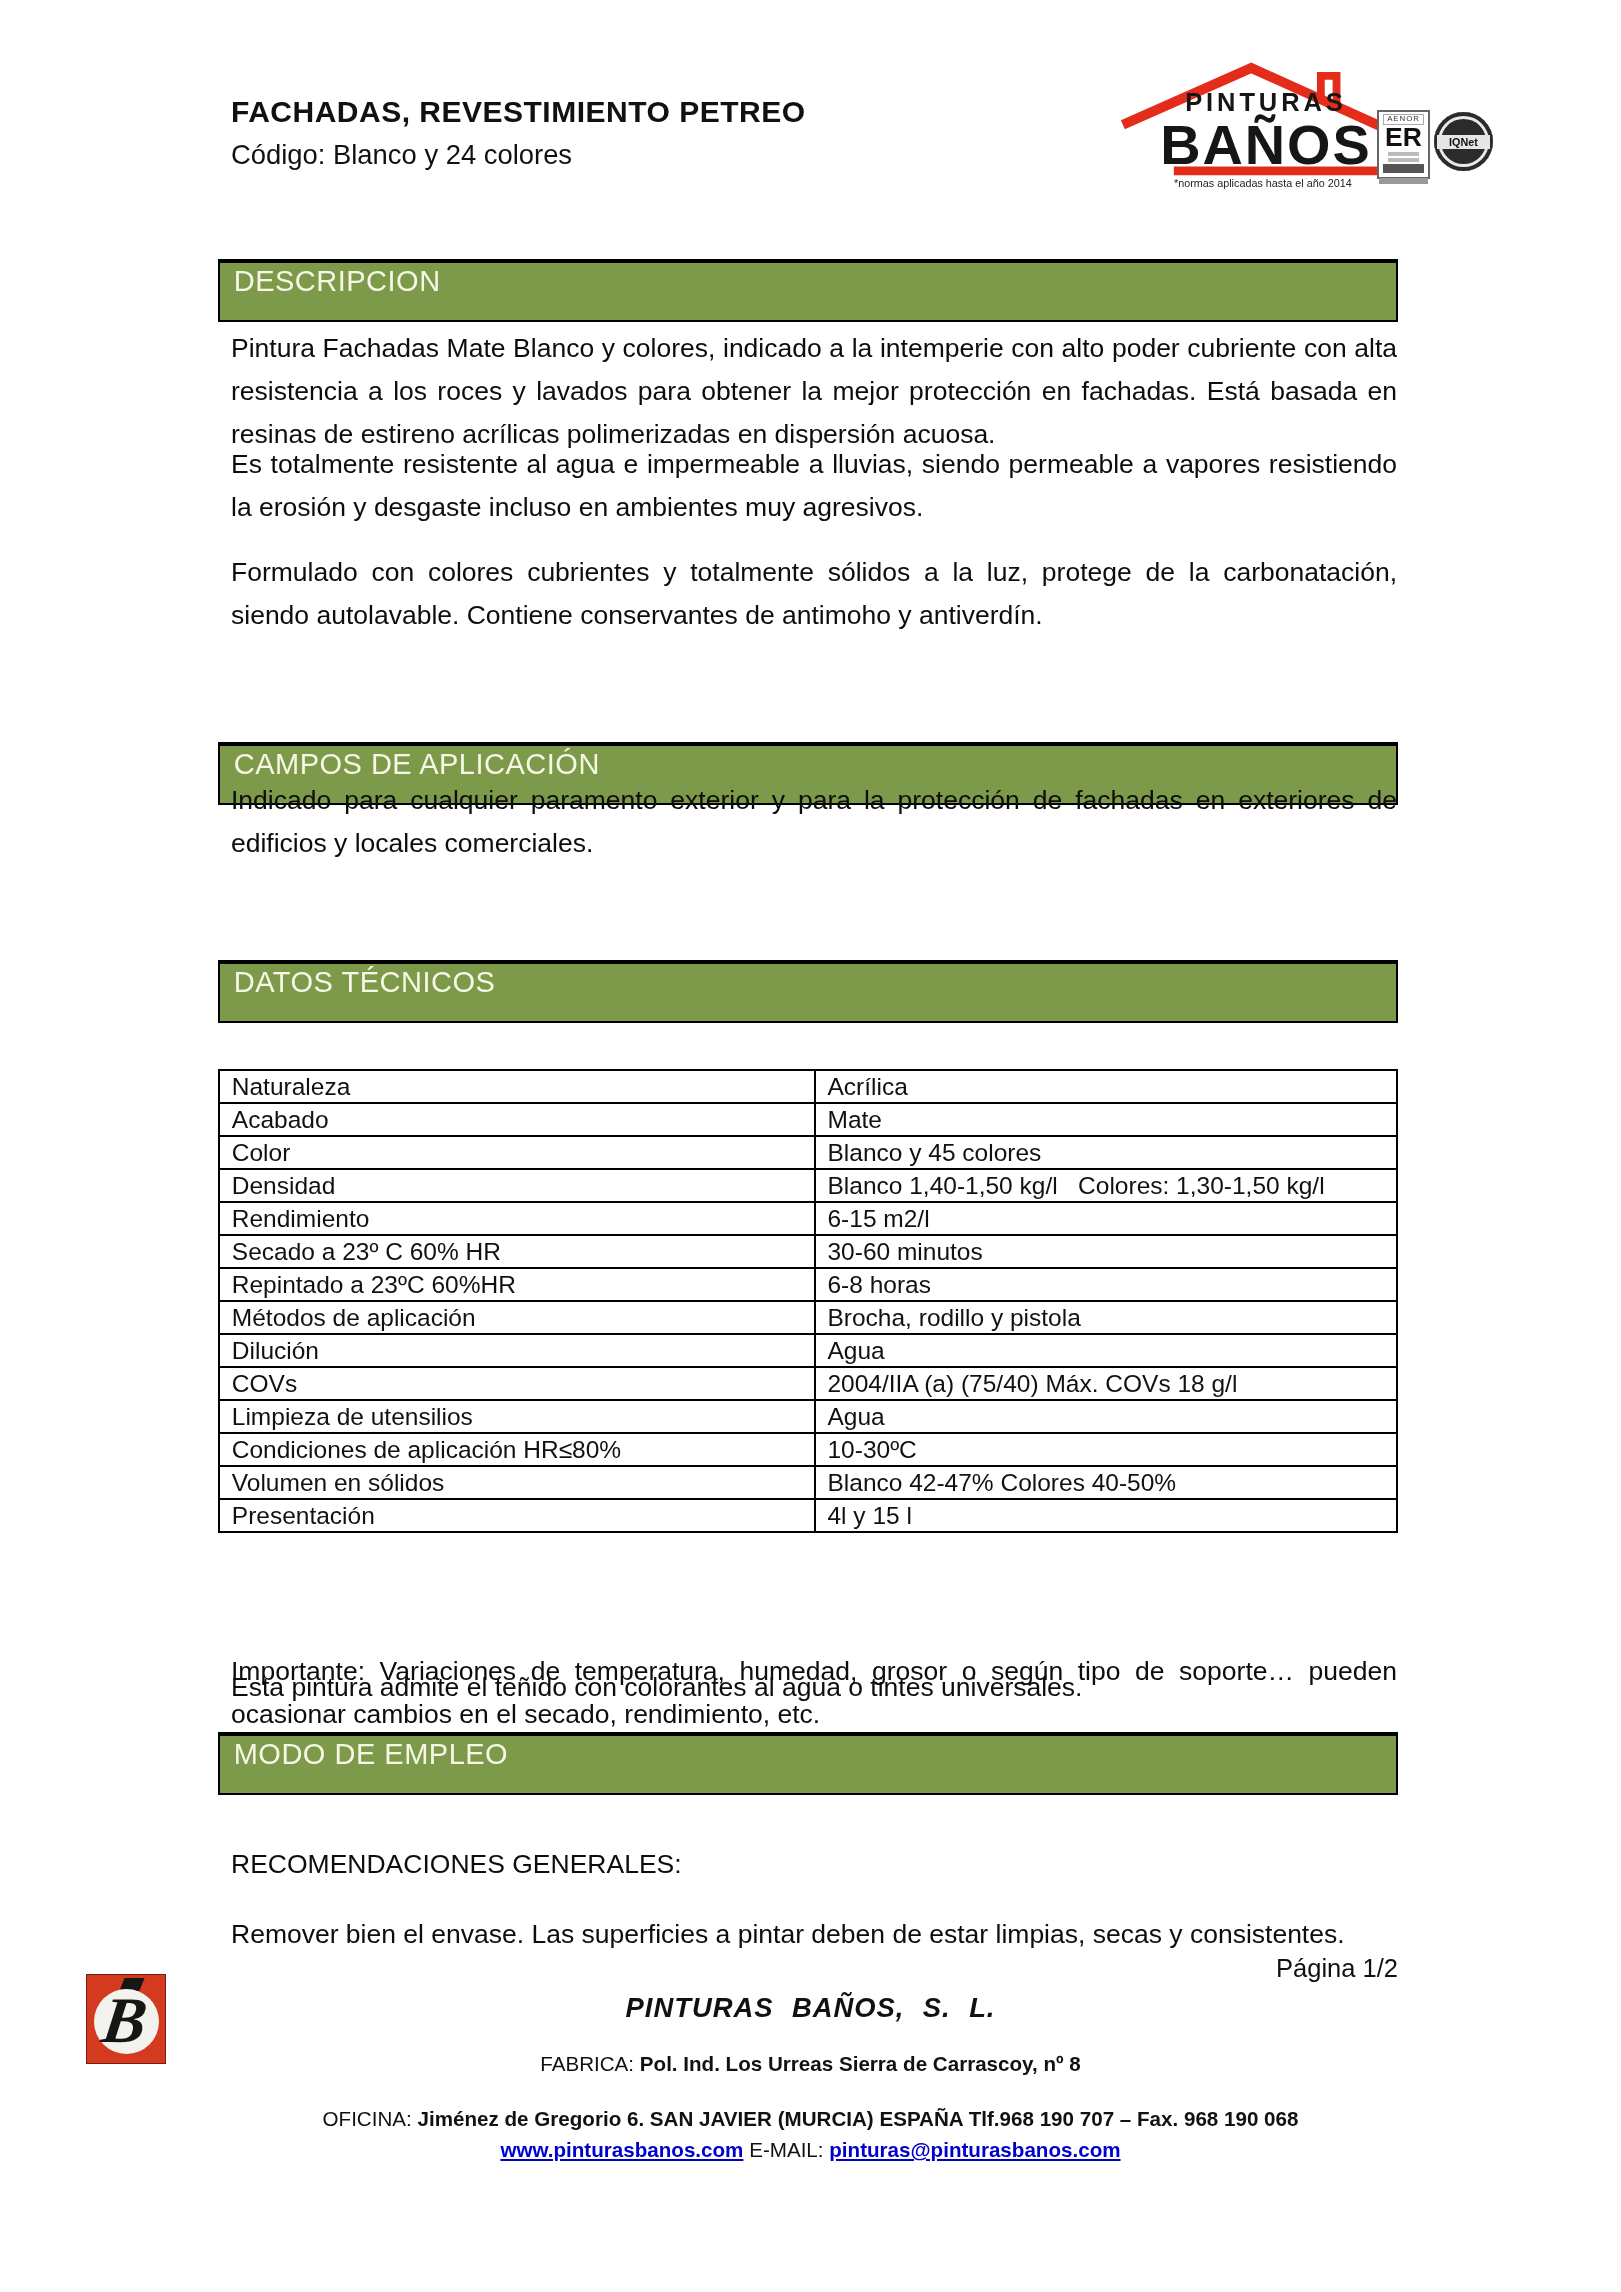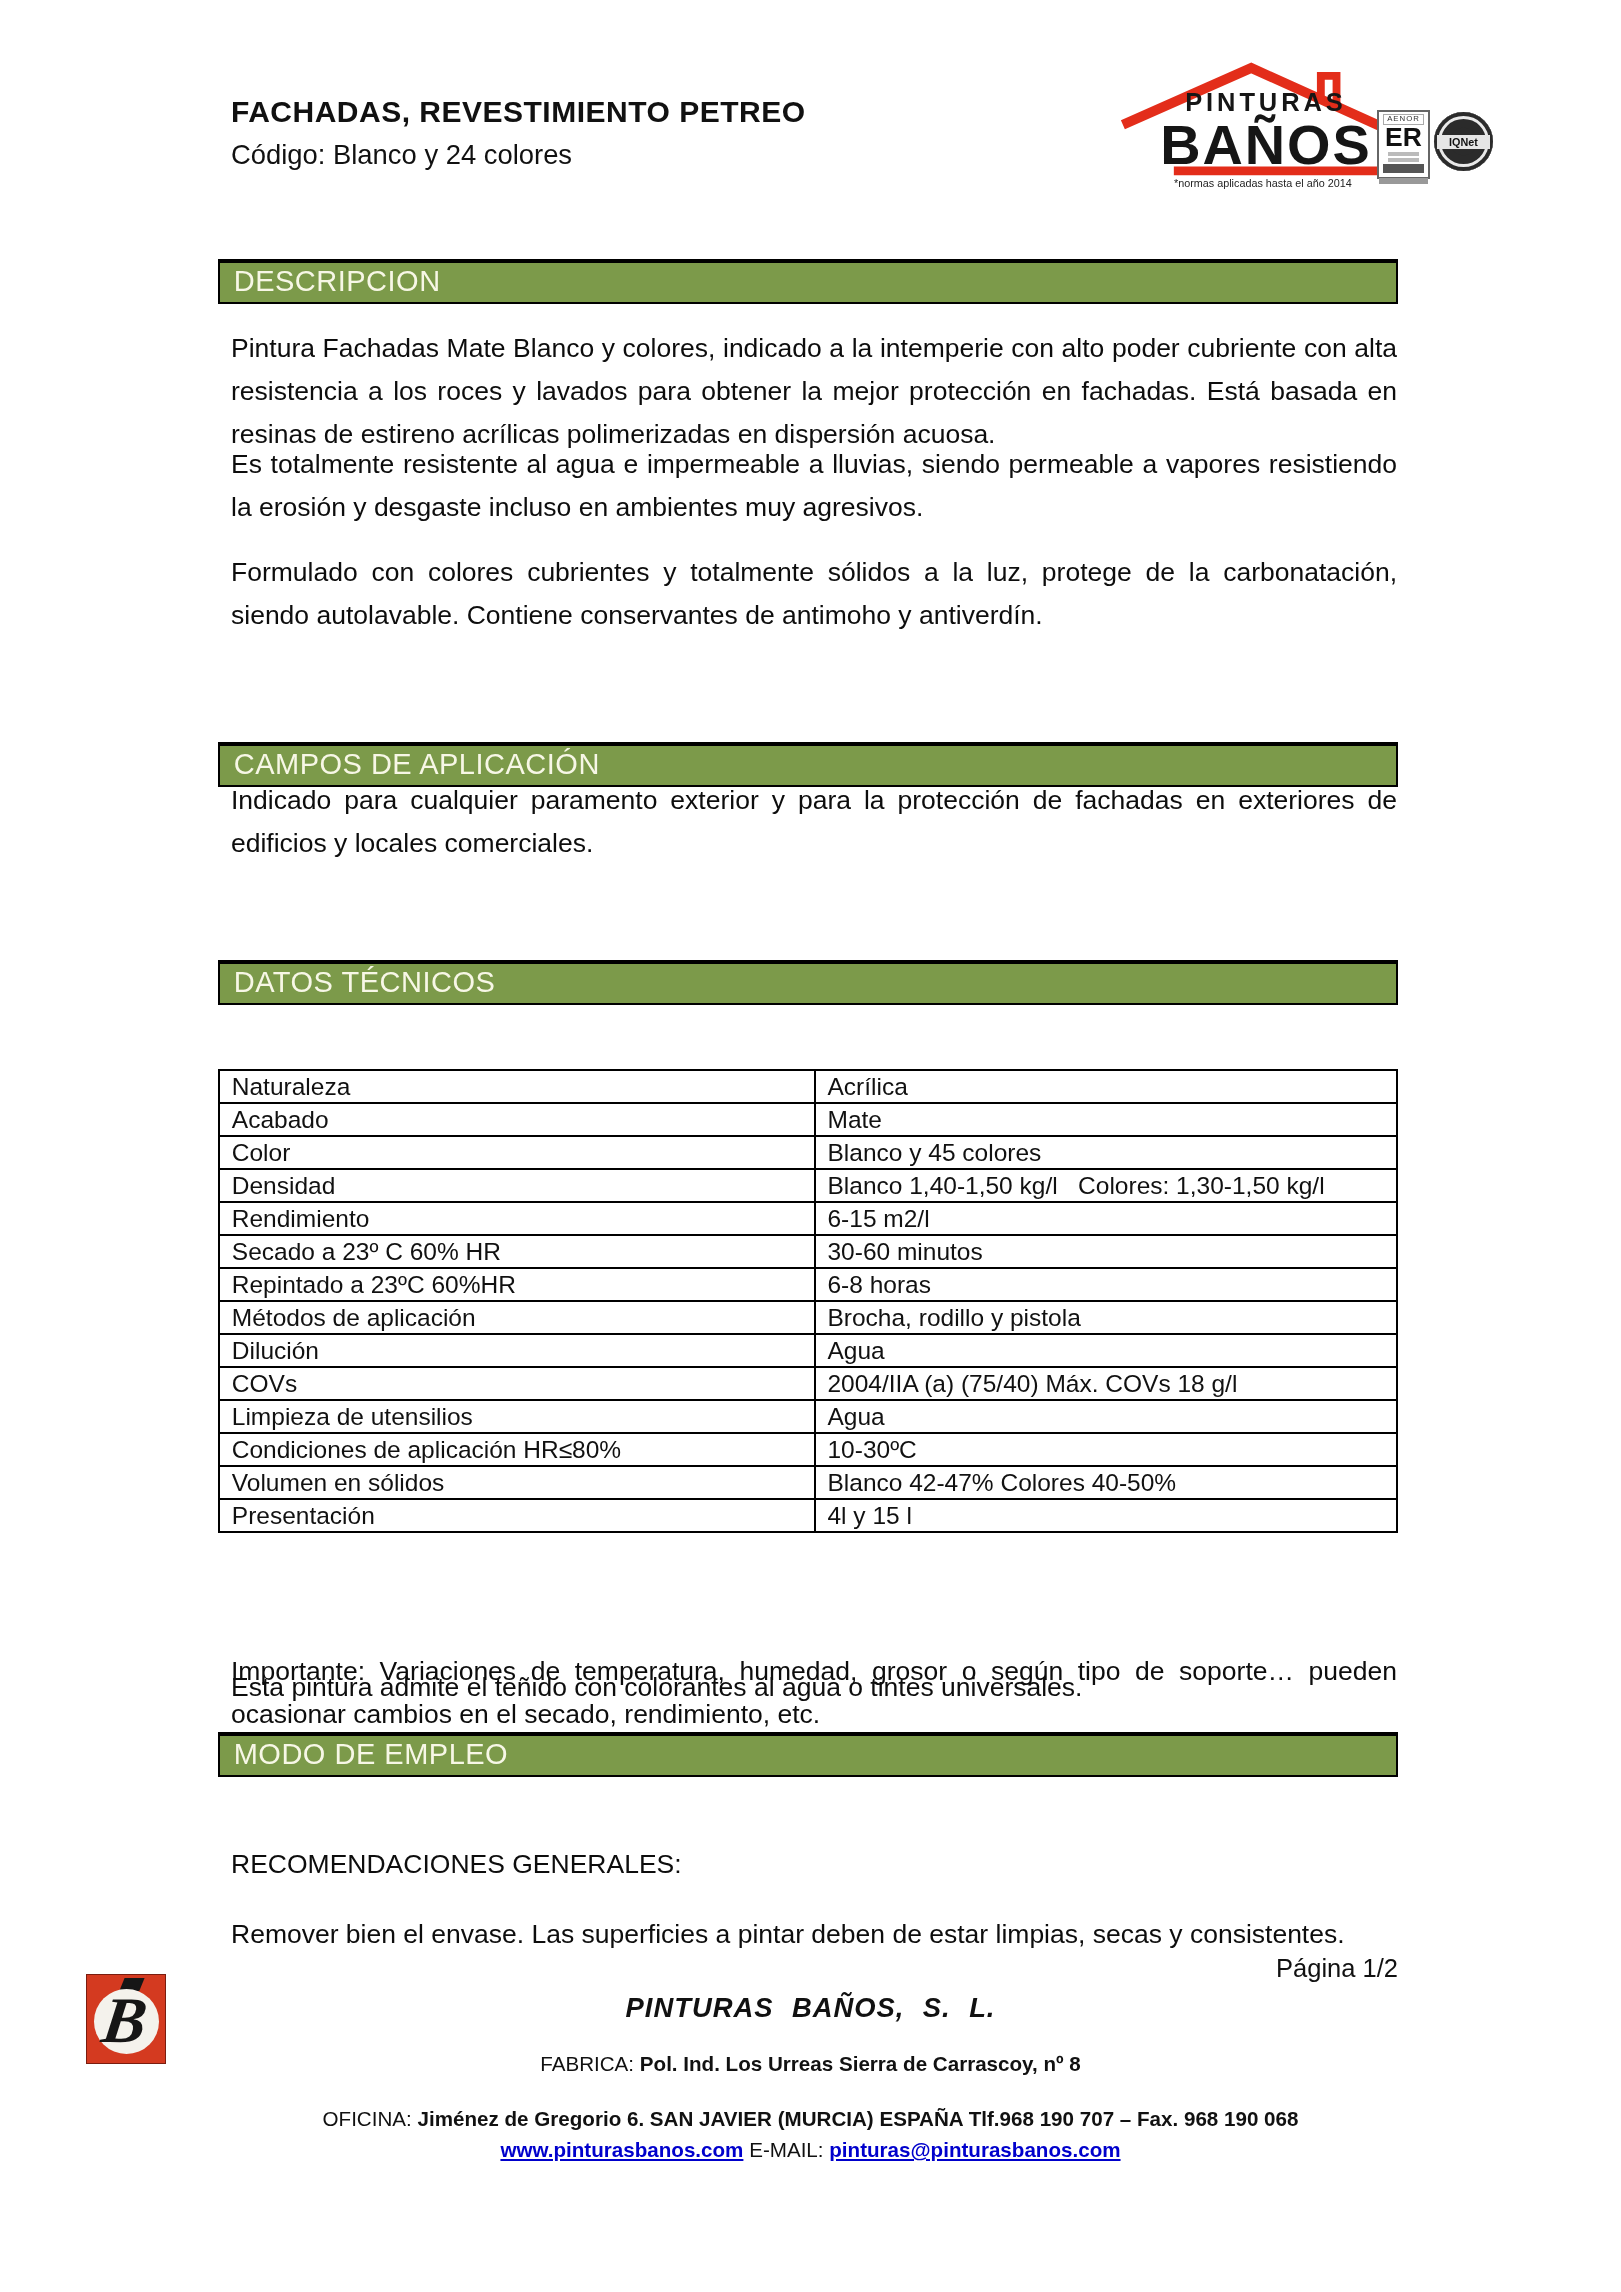--- a/index.html
+++ b/index.html
@@ -24,21 +24,21 @@
   .aenor-band { height:8.8px; background:#555; margin:0 3.9px; }
   .aenor-code { position:absolute; left:1379px; top:178px; width:49px; height:5.9px; background:#999; }
 
   .iqnet { position:absolute; left:1434px; top:112px; width:59px; height:59px; border-radius:50%;
            background:#2b2b2b; box-shadow:inset 0 0 0 3.9px #2b2b2b, inset 0 0 0 6.9px #e9e9e9, inset 0 0 0 15.7px #2b2b2b; }
   .iqnet-band { position:absolute; left:2.9px; right:2.9px; top:22.5px; height:14.7px; background:#e5e5e5;
                 display:flex; align-items:center; justify-content:center;
                 font-size:10.8px; font-weight:700; color:#111; }
 
   
-  .bar { position:absolute; left:218px; width:1180px; height:45px; box-sizing:border-box;
+  .bar { position:absolute; left:218px; width:1180px; height:63px; box-sizing:border-box;
          background:#7c9a4a; border:2px solid #000; border-top-width:4.9px;
          color:#f7f7e6; font-size:29px; line-height:36px; padding-left:13.7px; letter-spacing:0.5px; }
   .bar-descripcion { top:259px; }
   .bar-campos      { top:742px; }
   .bar-datos       { top:960px; }
   .bar-modo        { top:1732px; }
 
   
   .para { position:absolute; left:231px; width:1166px; font-size:26.5px; line-height:43px;
           text-align:justify; color:#0d0d0d; }

